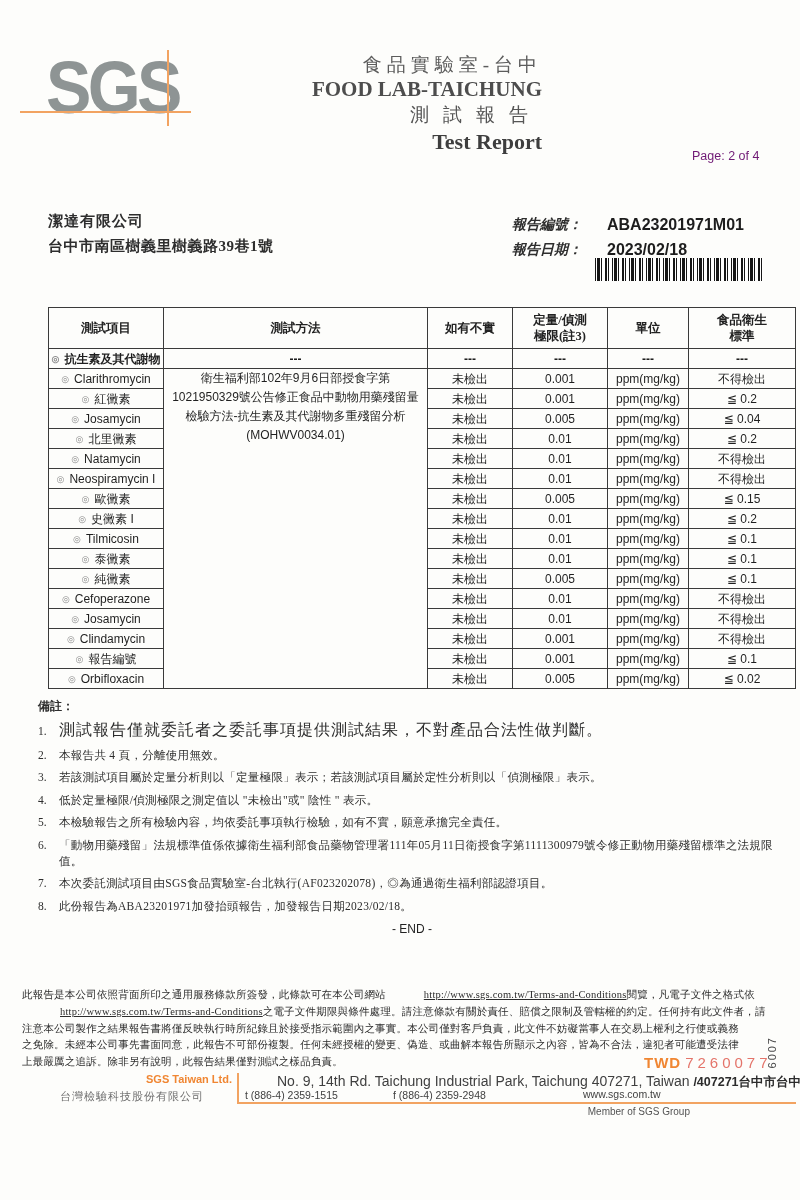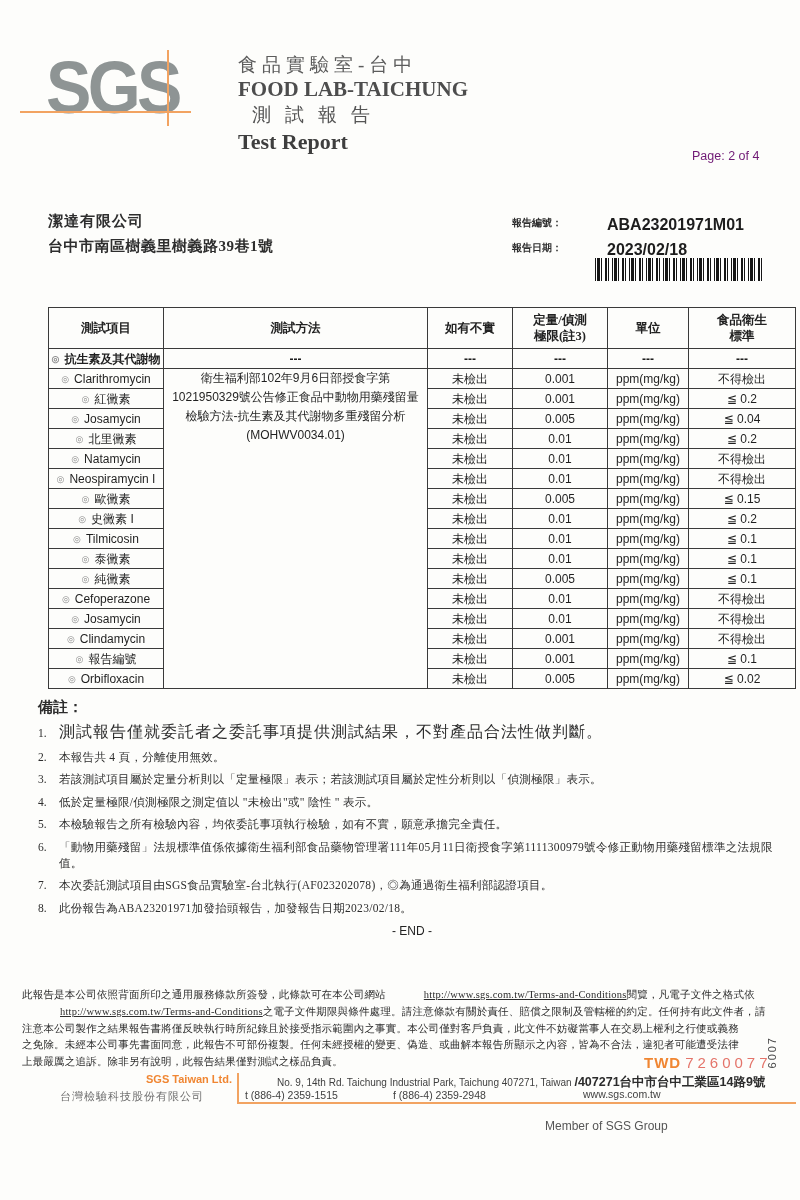--- a/index.html
+++ b/index.html
@@ -6,32 +6,32 @@
   .page{position:relative;width:800px;height:1200px;background:#fdfdfb;overflow:hidden;
         font-family:"Liberation Serif",serif;color:#333;}
 
   
   .logo-text{position:absolute;left:46px;top:60px;font-family:"Liberation Sans",sans-serif;
              font-size:74px;font-weight:800;line-height:56px;color:#8e9494;letter-spacing:-4px;
              transform:scaleX(0.92);transform-origin:left top;}
   .logo-hline{position:absolute;left:20px;top:111px;width:171px;height:2px;background:#f2a361;}
   .logo-vline{position:absolute;left:167px;top:50px;width:2px;height:76px;background:#f2a361;}
 
-  .title-block{position:absolute;left:238px;top:52px;width:320px;text-align:left;}
+  .title-block{position:absolute;left:222px;top:52px;width:320px;text-align:right;}
   .title-zh{font-size:19px;color:#5c5c5c;letter-spacing:5px;line-height:25px;}
   .title-en{font-size:21px;font-weight:bold;color:#4d4d4d;line-height:25px;}
   .subtitle-zh{font-size:19px;color:#555;letter-spacing:14px;padding-left:14px;line-height:26px;}
   .subtitle-en{font-size:22px;font-weight:bold;color:#3e3e3e;line-height:27px;}
   .page-indicator{position:absolute;left:692px;top:149px;font-family:"Liberation Sans",sans-serif;
                   font-size:12.5px;color:#701a75;}
 
   
   .client-name{position:absolute;left:48px;top:212px;font-size:15px;font-weight:bold;color:#2e2e2e;letter-spacing:1px;}
   .client-address{position:absolute;left:48px;top:237px;font-size:15px;font-weight:bold;color:#2e2e2e;letter-spacing:0.5px;}
-  .meta-label{position:absolute;left:512px;font-size:10px;font-weight:bold;color:#2e2e2e;}
+  .meta-label{position:absolute;left:512px;font-size:14px;font-weight:bold;color:#2e2e2e;font-style:italic;}
   .label-number{top:216px;} .label-date{top:241px;}
   .meta-value{position:absolute;left:607px;font-family:"Liberation Sans",sans-serif;
               font-size:16px;font-weight:600;color:#1d1d1d;}
   .value-number{top:216px;} .value-date{top:241px;}
   .barcode{position:absolute;left:595px;top:258px;width:168px;height:23px;
            background:repeating-linear-gradient(90deg,
              #161616 0 1px,#fff 1px 2px,#161616 2px 5px,#fff 5px 6px,
              #161616 6px 7px,#fff 7px 10px,#161616 10px 12px,#fff 12px 13px,
              #161616 13px 14px,#fff 14px 17px);}
 
@@ -45,21 +45,21 @@
                    text-align:center;padding:0;line-height:18px;overflow:hidden;}
   td.item-cell{text-align:left;padding-left:3px;white-space:nowrap;}
   .bullet{color:#8c8c8c;font-size:9px;margin-right:5px;vertical-align:1px;}
   td.method-cell{text-align:left;vertical-align:top;padding:0 3px;}
   td.method-cell div{line-height:19px;white-space:nowrap;}
   td.method-dash{text-align:left;padding-left:4px;}
   tr.group-row td{font-weight:600;}
 
   
   .notes{position:absolute;left:38px;top:698px;width:748px;}
-  .notes-label{font-size:15px;font-weight:bold;color:#2d2d2d;margin-bottom:4px;}
+  .notes-label{font-size:12px;font-weight:bold;color:#2d2d2d;margin-bottom:4px;}
   .note-row{display:flex;align-items:baseline;margin-bottom:6.5px;}
   .note-no{width:21px;flex:0 0 21px;font-size:11.5px;color:#2d2d2d;}
   .note-text{font-size:11.5px;color:#2d2d2d;line-height:16px;letter-spacing:0.3px;}
   .note-text.emphasis{font-size:16px;line-height:21px;letter-spacing:1px;}
   .end-marker{text-align:center;font-size:12px;color:#222;margin-top:8px;
               font-family:"Liberation Sans",sans-serif;}
 
   
   .legal{position:absolute;left:22px;top:987px;width:756px;font-size:10.5px;color:#2c2c2c;
          line-height:16.8px;letter-spacing:0.2px;}
@@ -69,28 +69,28 @@
   .twd-number{color:#e4746a;font-size:15px;letter-spacing:4px;margin-left:4px;}
   .side-code{position:absolute;left:766px;top:1036px;writing-mode:vertical-rl;transform:rotate(180deg);
              font-family:"Liberation Sans",sans-serif;font-size:11px;color:#4a4a4a;letter-spacing:2px;}
 
   .fc-name-en{position:absolute;left:60px;top:1073px;width:172px;text-align:right;
               font-family:"Liberation Sans",sans-serif;font-size:11px;font-weight:bold;color:#f08632;}
   .fc-name-zh{position:absolute;left:60px;top:1089px;width:172px;text-align:left;
               font-size:11px;color:#6e6e6e;letter-spacing:1px;}
   .fc-vline{position:absolute;left:237px;top:1073px;width:2px;height:31px;background:#f2a361;}
   .fc-addr{position:absolute;left:245px;top:1072px;white-space:nowrap;}
-  .fc-addr-en{font-family:"Liberation Sans",sans-serif;font-size:10px;color:#3f3f3f;padding-left:32px;}
+  .fc-addr-en{font-family:"Liberation Sans",sans-serif;font-size:14px;color:#3f3f3f;padding-left:32px;}
   .fc-addr-zh{font-family:"Liberation Sans",sans-serif;font-size:12.5px;font-weight:bold;color:#2b2b2b;}
   .fc-tel{position:absolute;left:245px;top:1089px;font-family:"Liberation Sans",sans-serif;font-size:10.5px;color:#3f3f3f;}
   .fc-fax{position:absolute;left:393px;top:1089px;font-family:"Liberation Sans",sans-serif;font-size:10.5px;color:#3f3f3f;}
   .fc-web{position:absolute;left:583px;top:1088px;font-family:"Liberation Sans",sans-serif;font-size:10.5px;color:#3f3f3f;}
   .fc-hline{position:absolute;left:237px;top:1102px;width:559px;height:2px;background:#f2a361;}
-  .fc-member{position:absolute;left:545px;top:1106px;width:145px;text-align:left;
-             font-family:"Liberation Sans",sans-serif;font-size:12px;color:#555;margin-top:13px;}
+  .fc-member{position:absolute;left:545px;top:1106px;width:145px;text-align:right;
+             font-family:"Liberation Sans",sans-serif;font-size:10px;color:#555;}
 </style>
 </head>
 <body>
 
 <div class="page">
 
   <div class="logo-text">SGS</div>
   <div class="logo-hline"></div>
   <div class="logo-vline"></div>
 

